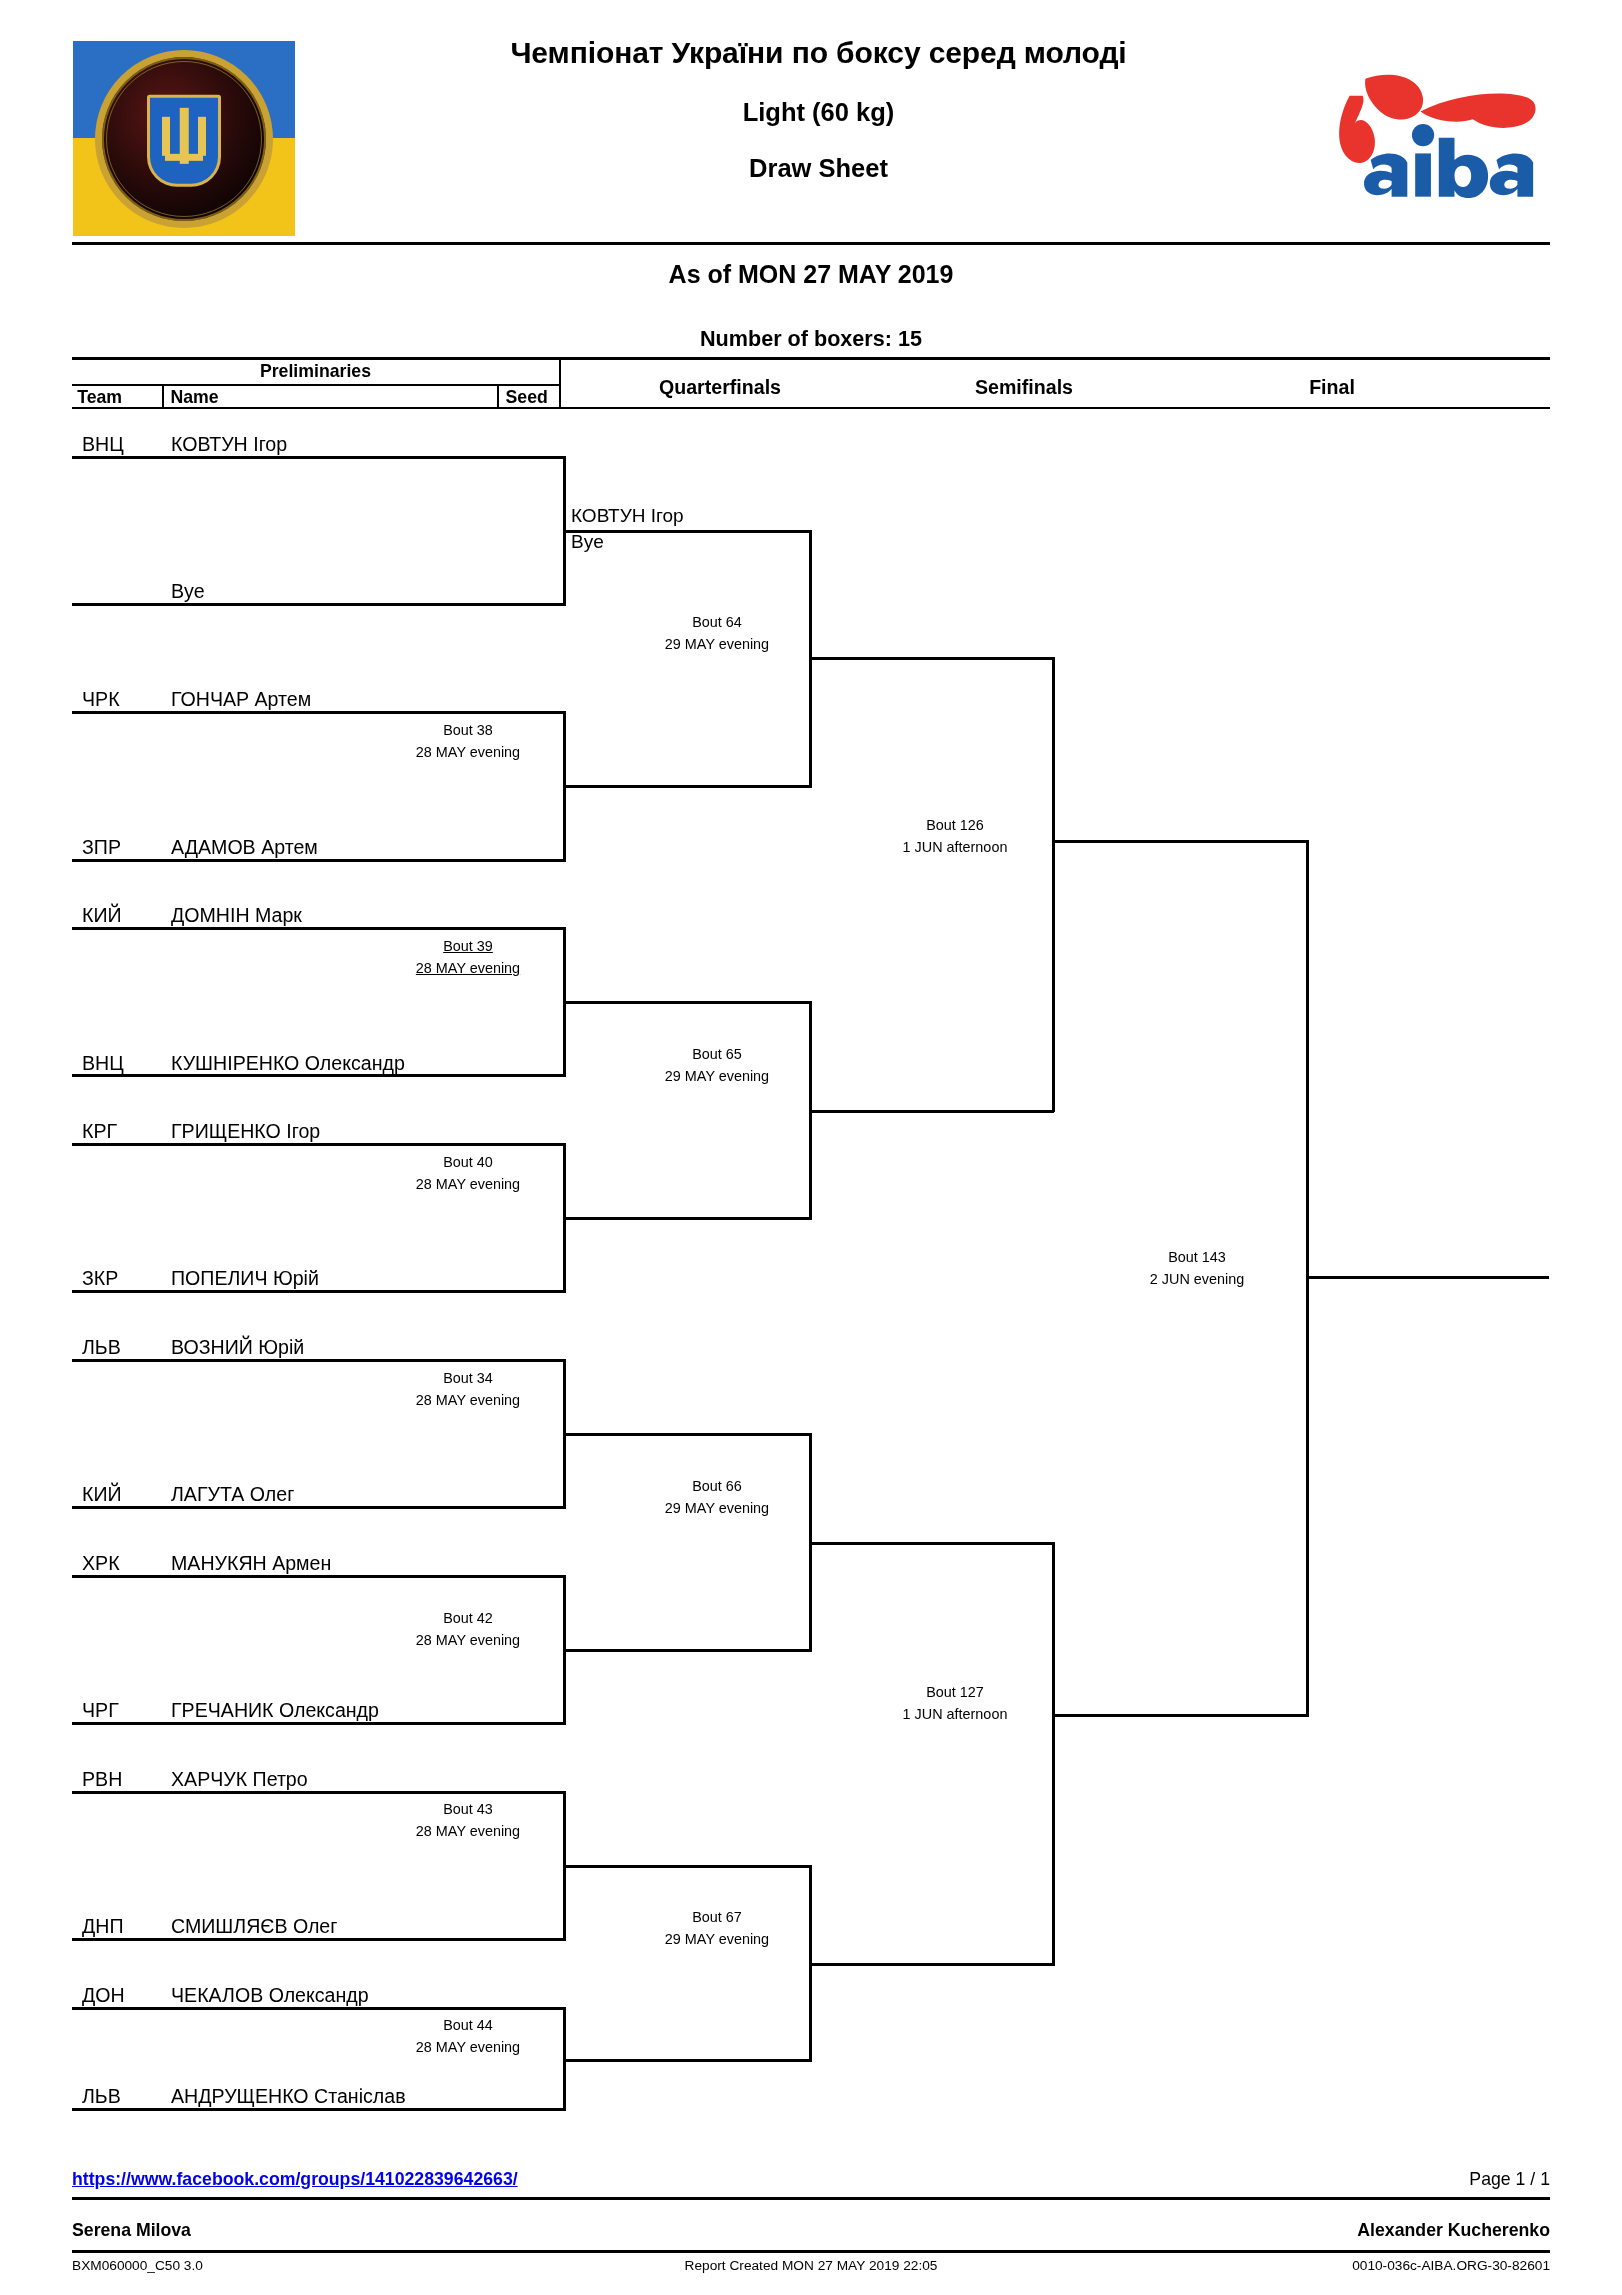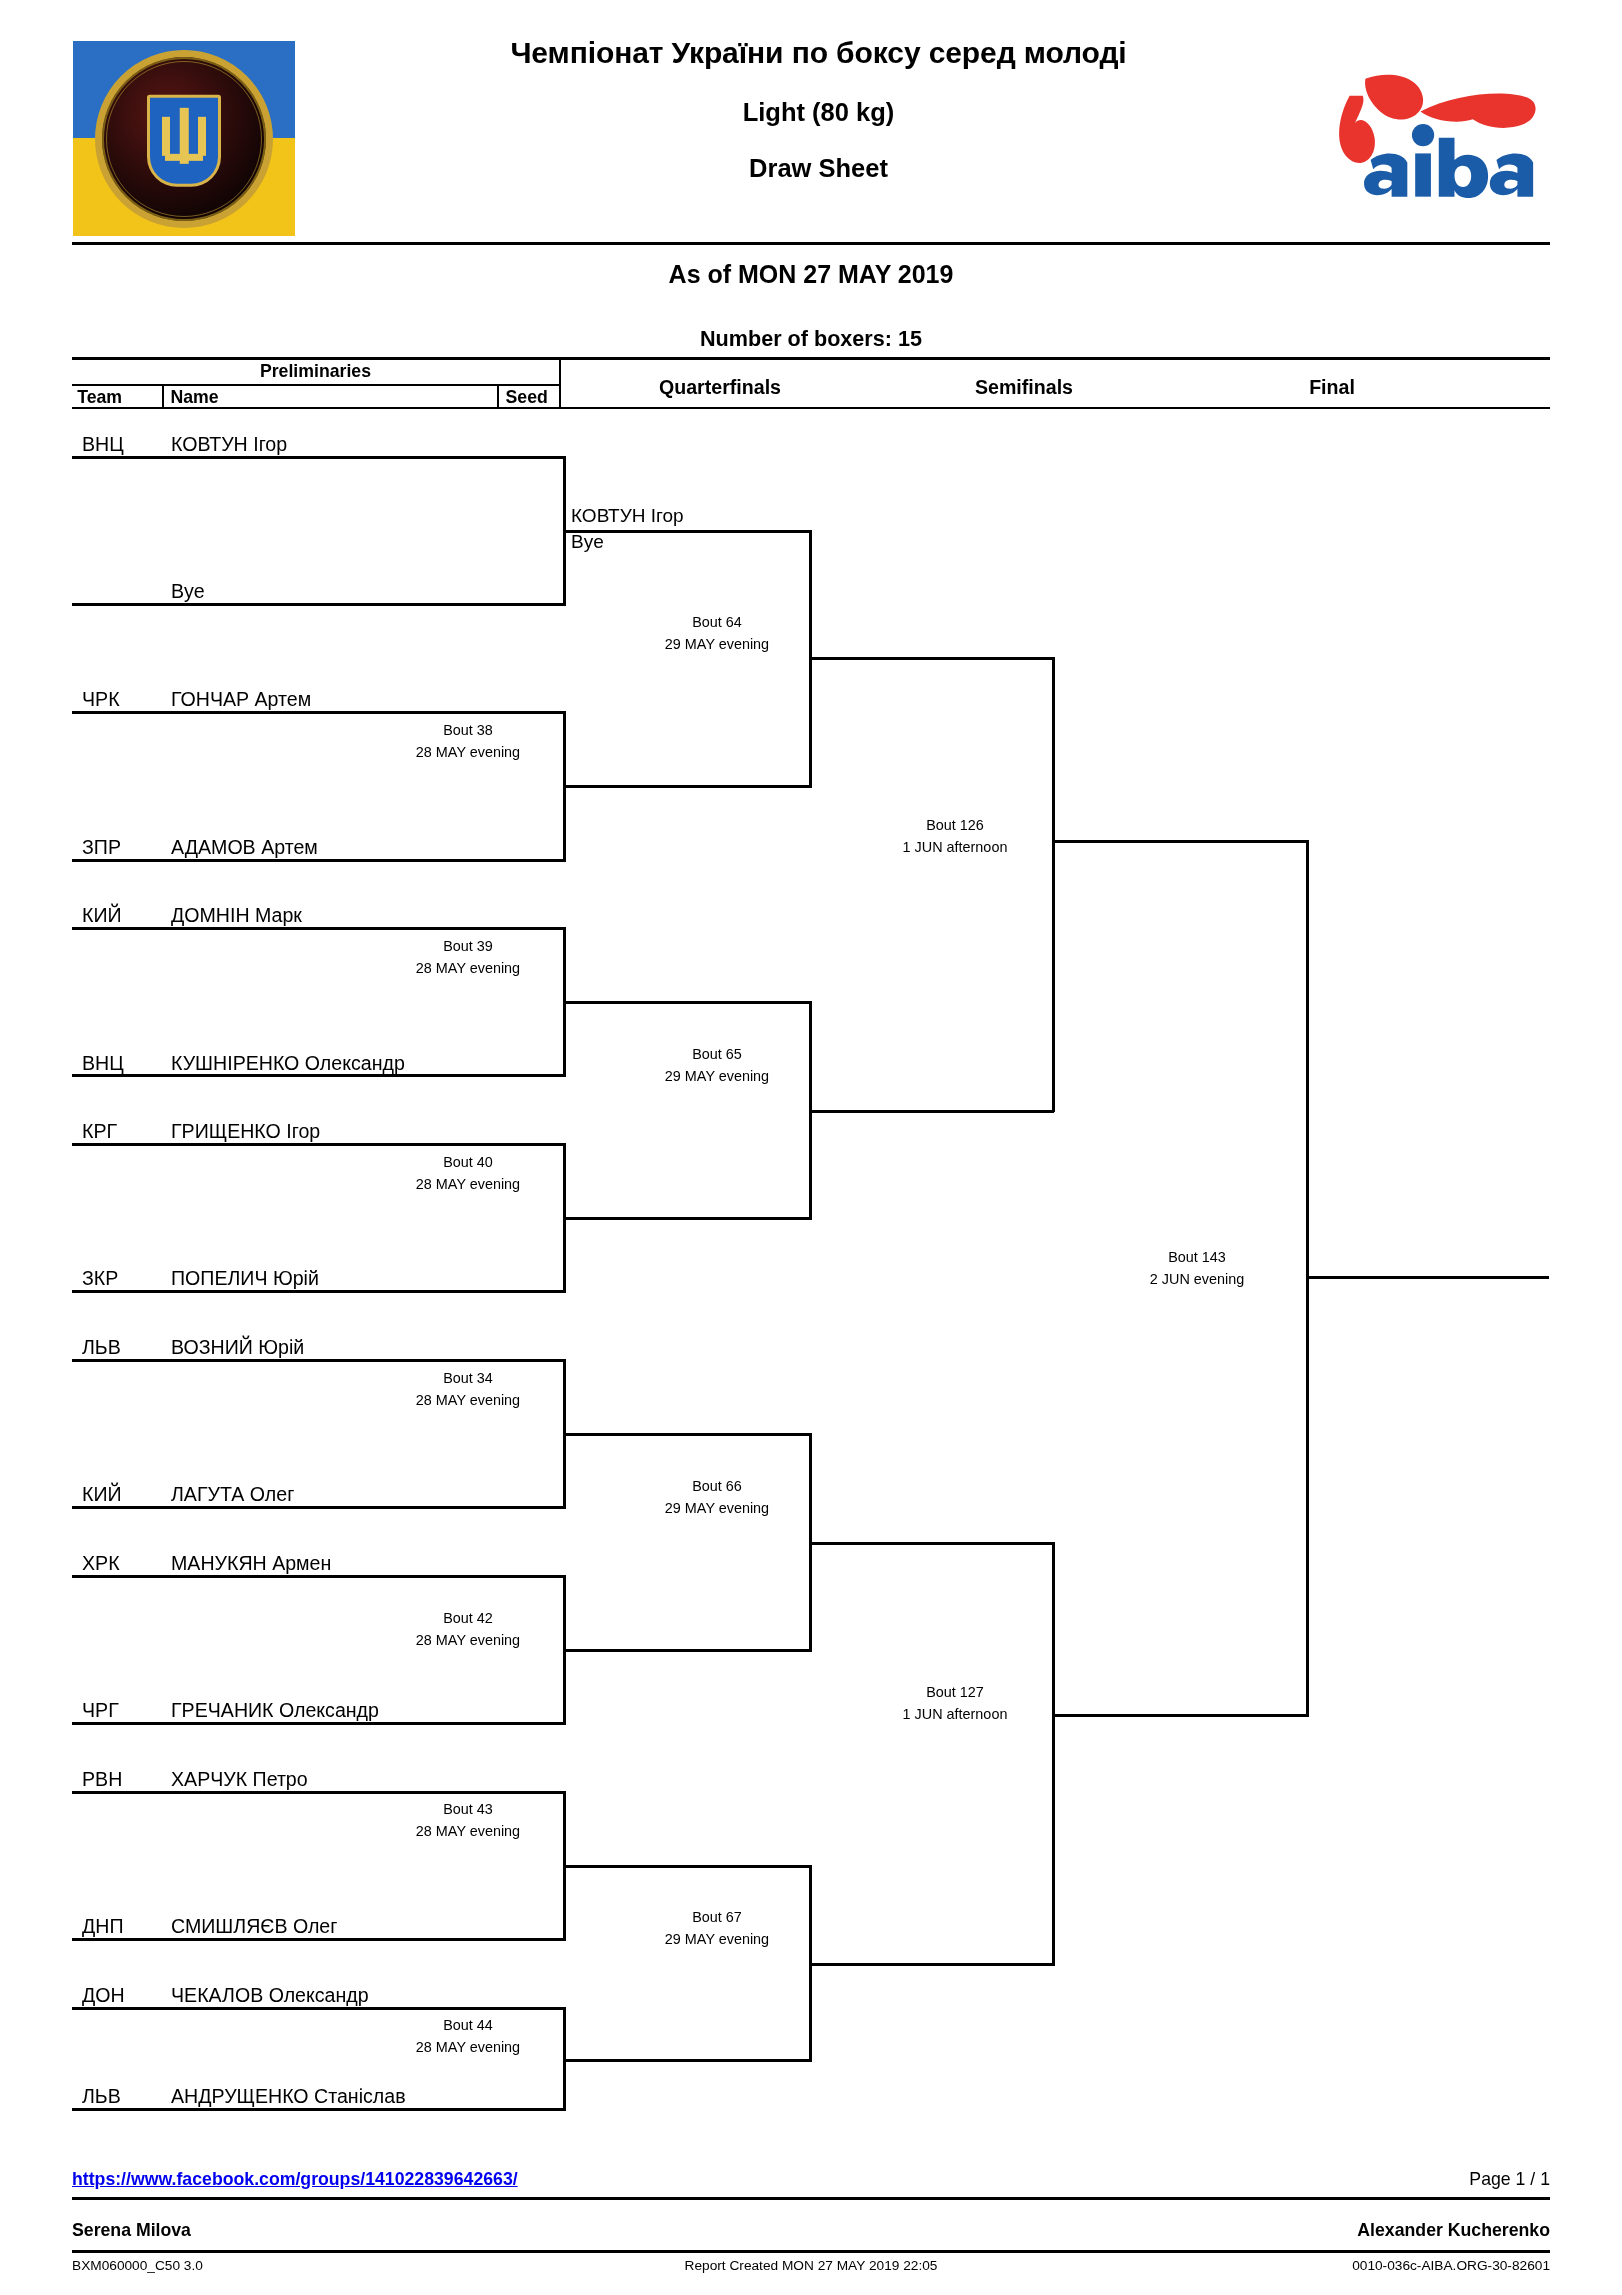--- a/index.html
+++ b/index.html
@@ -98,21 +98,21 @@
         <div id="tri-c"></div>
         <div id="tri-l"></div>
         <div id="tri-r"></div>
         <div id="tri-b"></div>
       </div>
     </div>
   </div>
 
   <div id="title-block">
     <div id="main-title">Чемпіонат України по боксу серед молоді</div>
-    <div id="weight-title">Light (80 kg)</div>
+    <div id="weight-title">Light (60 kg)</div>
     <div id="sheet-title">Draw Sheet</div>
   </div>
 
   <div id="aiba-logo">
     <svg viewBox="0 0 380 250" xmlns="http://www.w3.org/2000/svg">
       <path d="M88 88 C 70 120, 62 170, 92 188 C 112 198, 130 178, 126 152 C 122 128, 104 118, 96 130 C 104 112, 112 98, 108 88 Z" fill="#E8342C"></path>
       <path d="M112 62 C 150 48, 196 58, 200 92 C 202 116, 176 130, 152 122 C 128 114, 108 84, 112 62 Z" fill="#E8342C"></path>
       <path d="M196 112 C 250 84, 330 78, 362 92 C 378 100, 374 124, 352 132 C 326 142, 292 136, 276 124 C 252 132, 214 126, 196 112 Z" fill="#E8342C"></path>
       <circle cx="200" cy="148" r="17" fill="#1A5CA8"></circle>
       <path d="M120 186 C 136 172, 168 172, 176 190 L176 242 L152 242 L152 230 C 142 244, 112 244, 110 224 C 108 204, 134 198, 152 206 L152 198 C 146 190, 130 192, 124 200 Z M132 224 C 132 232, 148 232, 152 224 L152 218 C 142 214, 132 216, 132 224 Z" fill="#1A5CA8"></path>
@@ -214,21 +214,21 @@
   <div class="vline" style="left:563px;top:1143px;height:150px;"></div>
   <div class="vline" style="left:563px;top:1359px;height:150px;"></div>
   <div class="vline" style="left:563px;top:1575px;height:150px;"></div>
   <div class="vline" style="left:563px;top:1791px;height:150px;"></div>
   <div class="vline" style="left:563px;top:2007px;height:104px;"></div>
 
   <div class="boutlbl" style="left:373px;top:720px;width:190px;">
     <span>Bout 38</span><br>
     <span>28 MAY evening</span>
   </div>
-  <div class="boutlbl" style="left:373px;top:936px;width:190px;">
+  <div class="boutlbl" style="left:373px;top:936px;width:190px;text-decoration:underline;">
     <span>Bout 39</span><br>
     <span>28 MAY evening</span>
   </div>
   <div class="boutlbl" style="left:373px;top:1152px;width:190px;">
     <span>Bout 40</span><br>
     <span>28 MAY evening</span>
   </div>
   <div class="boutlbl" style="left:373px;top:1368px;width:190px;">
     <span>Bout 34</span><br>
     <span>28 MAY evening</span>

